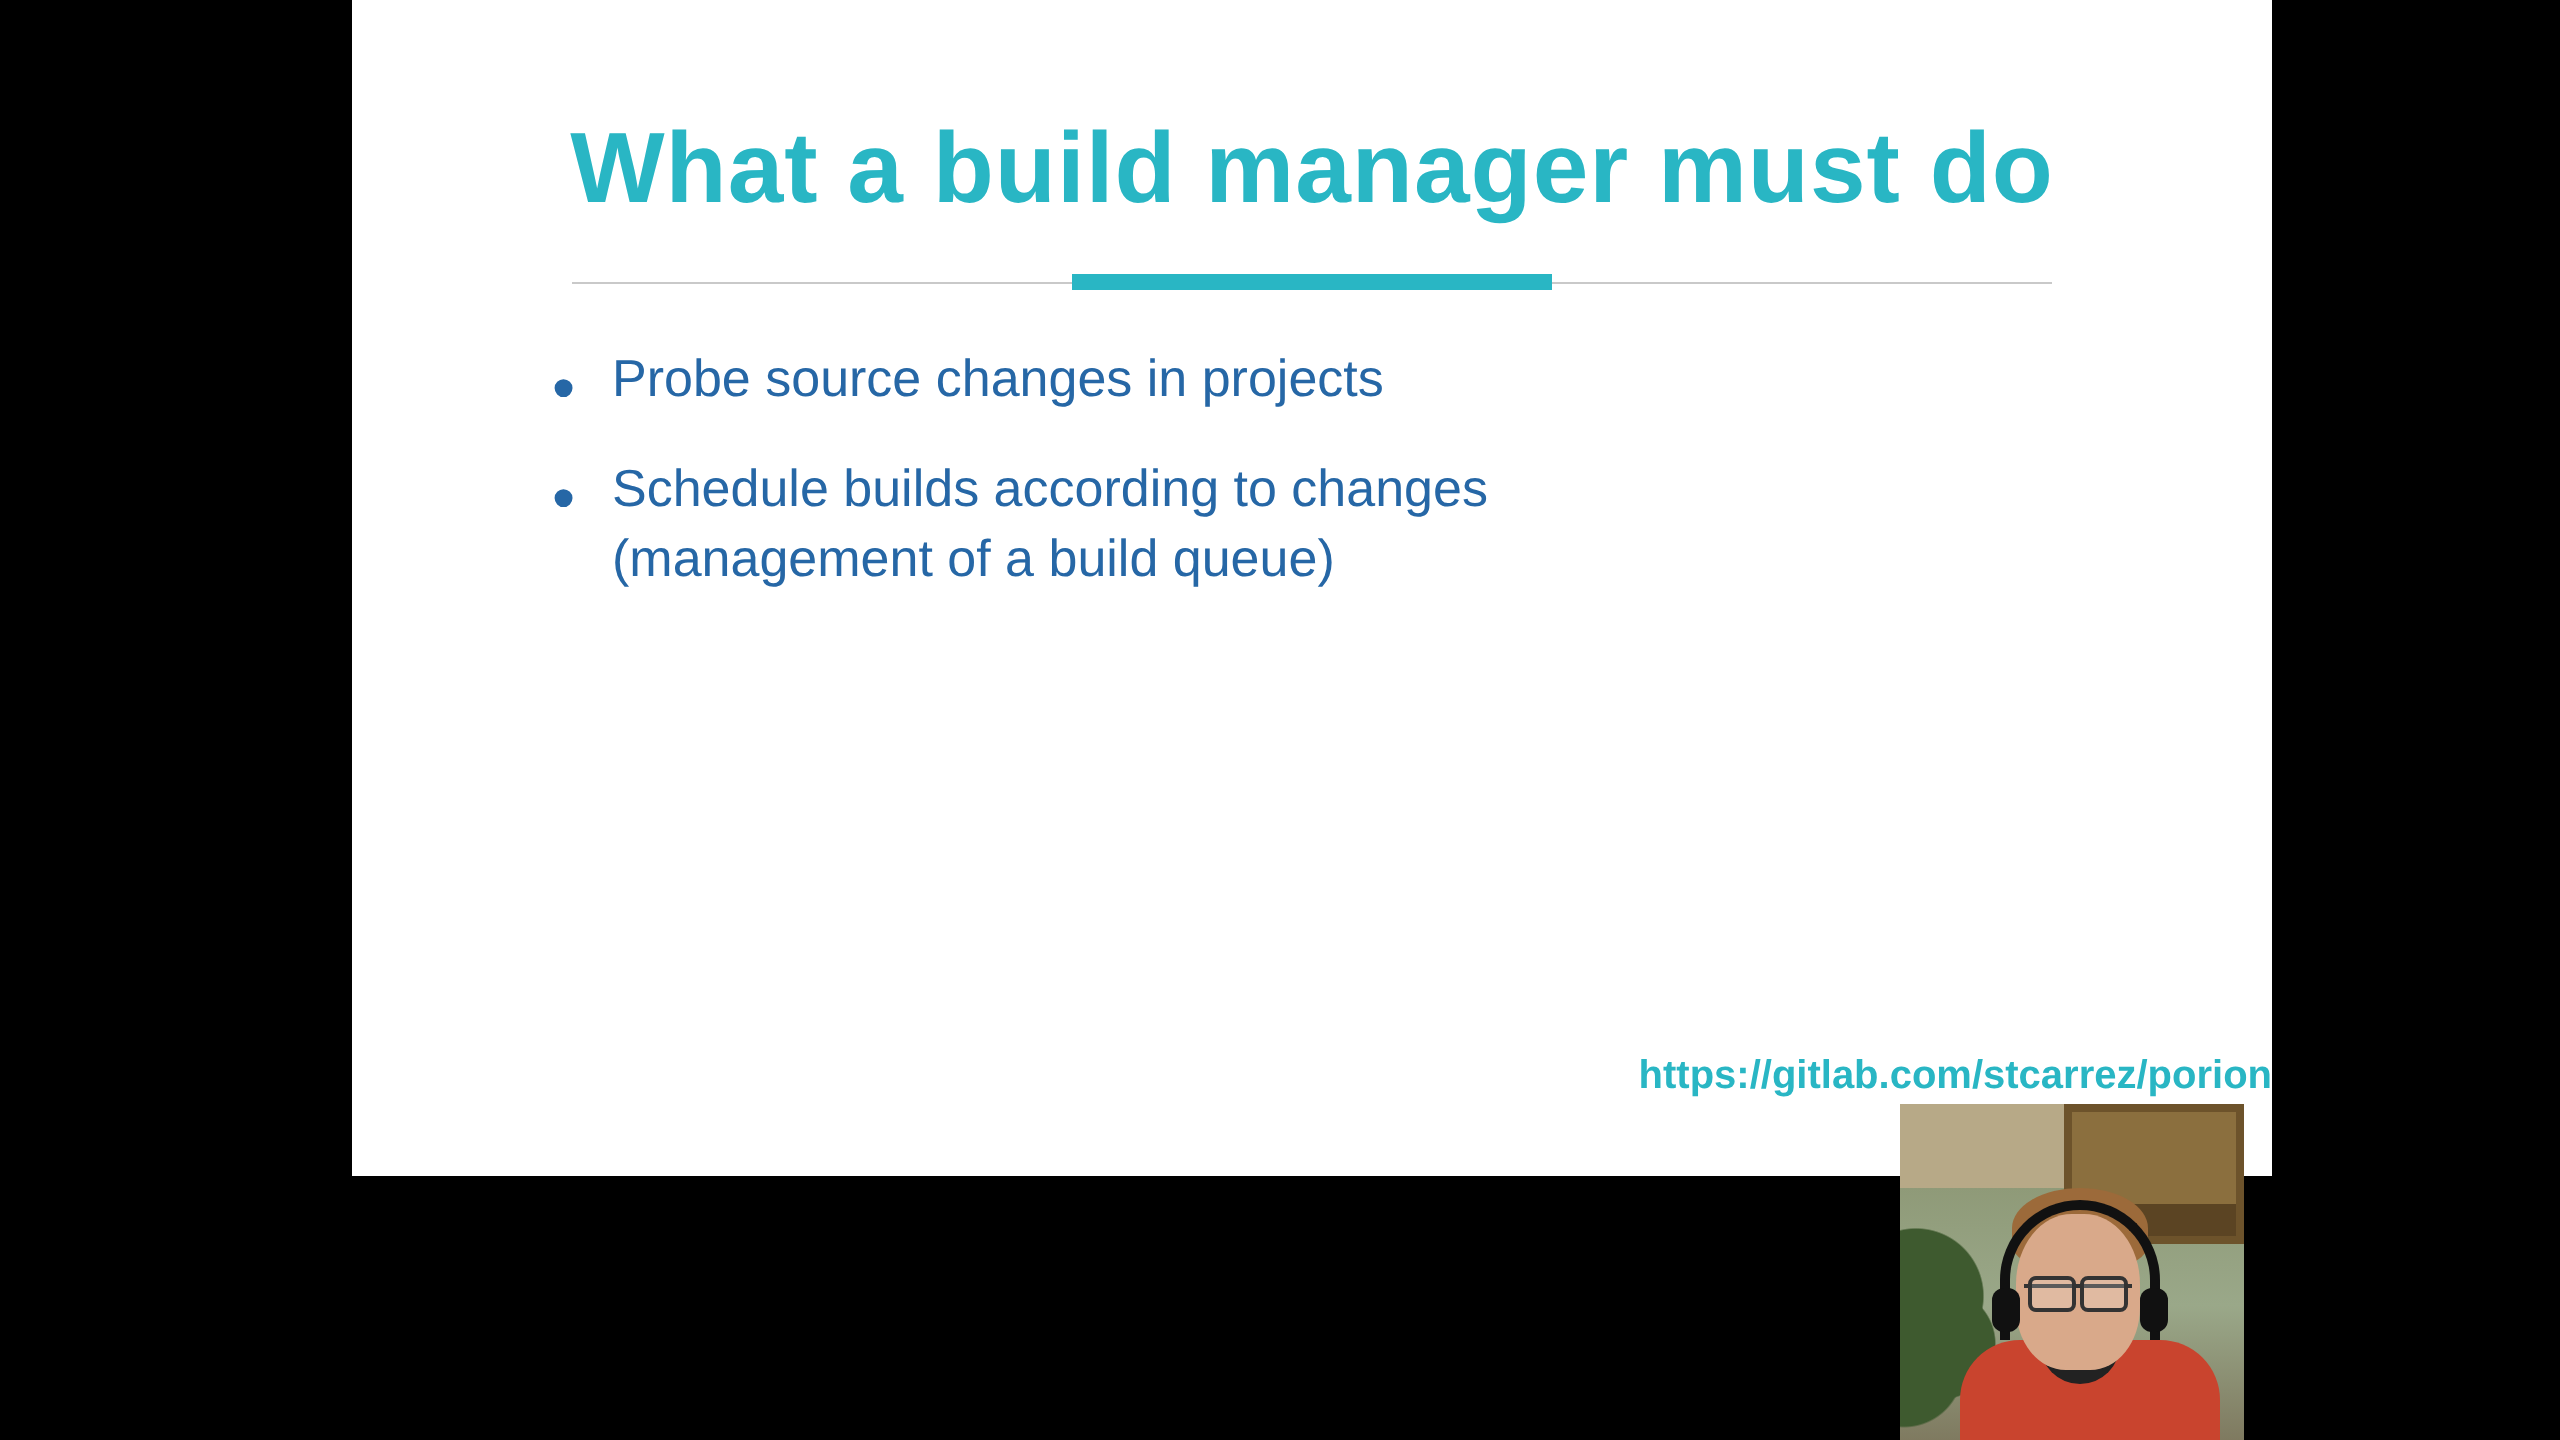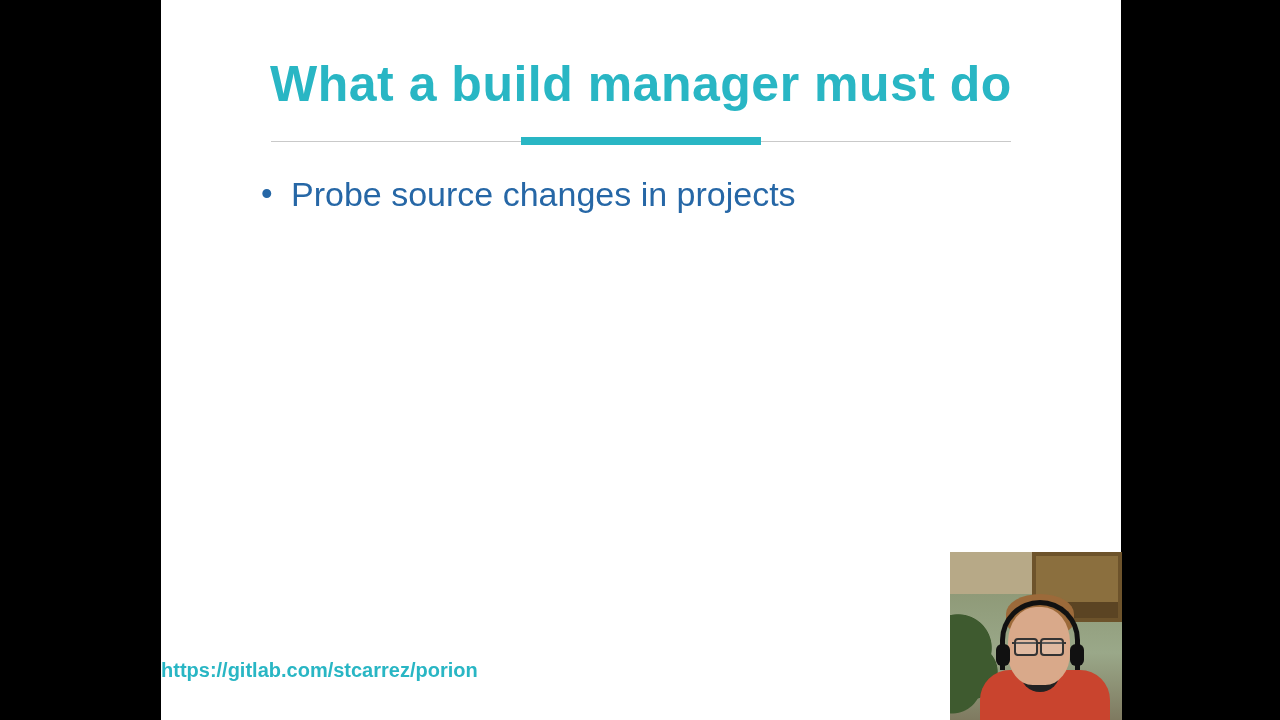--- a/index.html
+++ b/index.html
@@ -6,24 +6,24 @@
     margin: 0;
     padding: 0;
     width: 1280px;
     height: 720px;
     overflow: hidden;
     background: #000;
     font-family: "Liberation Sans", "Arial", sans-serif;
   }
   .slide {
     position: absolute;
-    left: 161px;
+    left: 176px;
     top: 0;
     width: 960px;
-    height: 720px;
+    height: 588px;
     background: #fff;
     box-sizing: border-box;
   }
   .title {
     text-align: center;
     font-weight: 700;
     color: #29b6c4;
     font-size: 50px;
     margin-top: 55px;
     letter-spacing: 0.5px;
@@ -45,21 +45,21 @@
     top: -4px;
     width: 240px;
     height: 8px;
     background: #29b6c4;
   }
   .bullets {
     margin: 30px 0 0 60px;
     padding: 0 40px 0 40px;
     list-style: none;
     color: #2667a6;
-    font-size: 34px;
+    font-size: 26px;
     line-height: 1.35;
   }
   .bullets li {
     position: relative;
     padding-left: 30px;
     margin-bottom: 20px;
   }
   .bullets li::before {
     content: "•";
     position: absolute;
@@ -69,21 +69,21 @@
     font-size: 33px;
     line-height: 1.35;
   }
   .sub {
     display: block;
   }
   .footer {
     position: absolute;
     bottom: 38px;
     width: 100%;
-    text-align: left;
+    text-align: right;
     font-weight: 700;
     color: #29b6c4;
     font-size: 20px;
   }
   .webcam {
     position: absolute;
     right: 158px;
     bottom: 0;
     width: 172px;
     height: 168px;
@@ -178,20 +178,24 @@
   <div class="title">What a build manager must do</div>
 
   <div class="rule-wrap">
     <hr class="rule-thin">
     <div class="rule-thick"></div>
   </div>
 
   <ul class="bullets">
     <li>
       <span>Probe source changes in projects</span>
+    </li>
+    <li>
+      <span>Schedule builds according to changes</span>
+      <span class="sub"> (management of a build queue)</span>
     </li>
   </ul>
 
   <div class="footer">https://gitlab.com/stcarrez/porion</div>
 </div>
 
 <div class="webcam">
   <div class="shelf"></div>
   <div class="plant"></div>
   <div class="body"></div>

